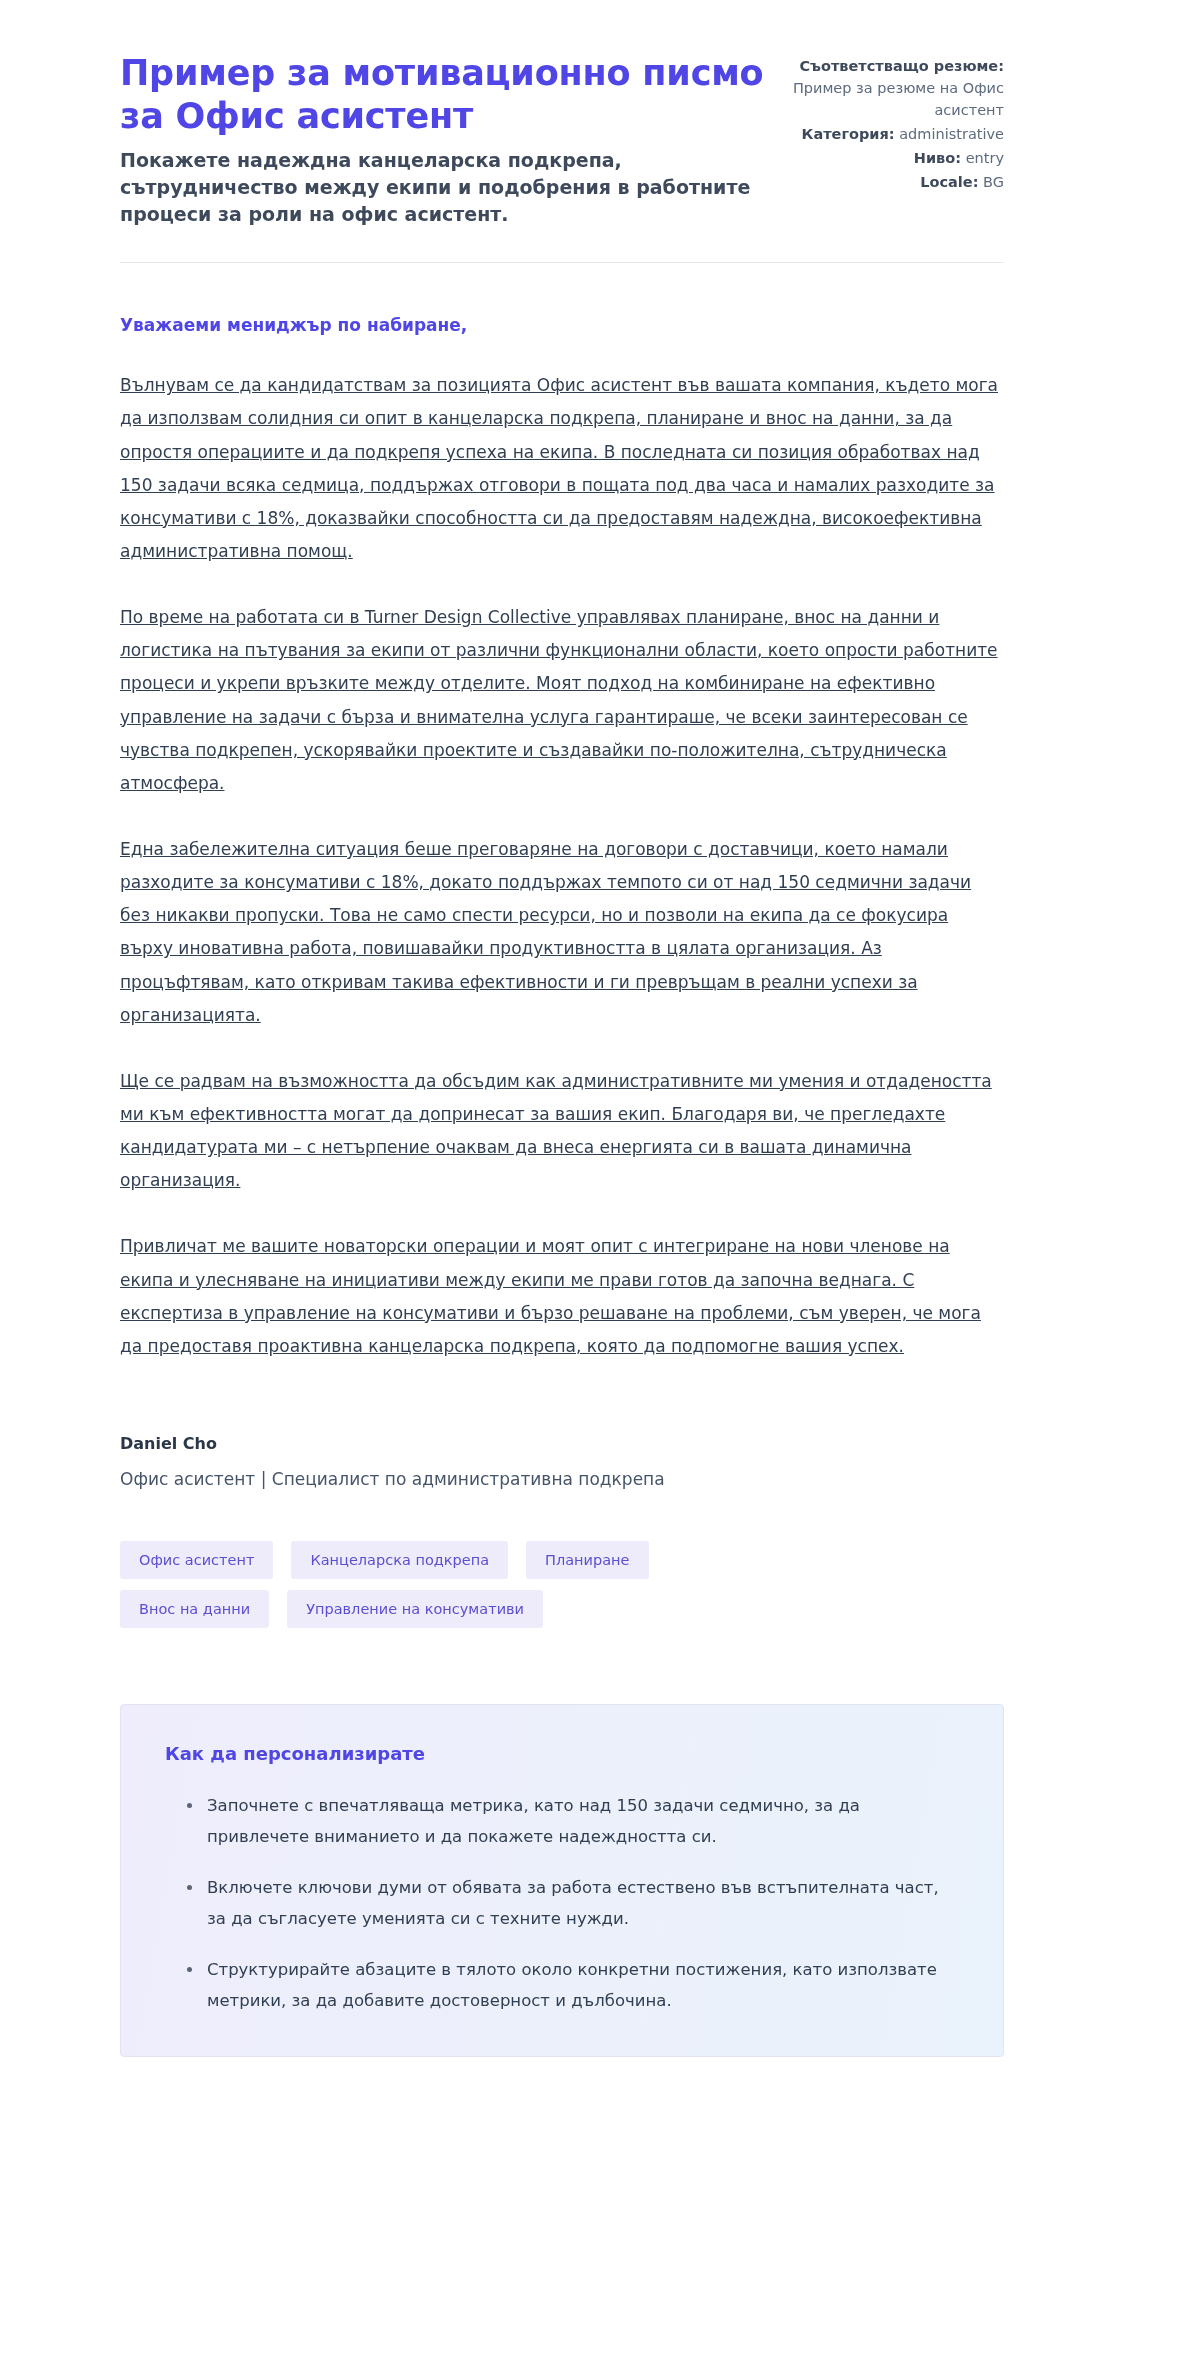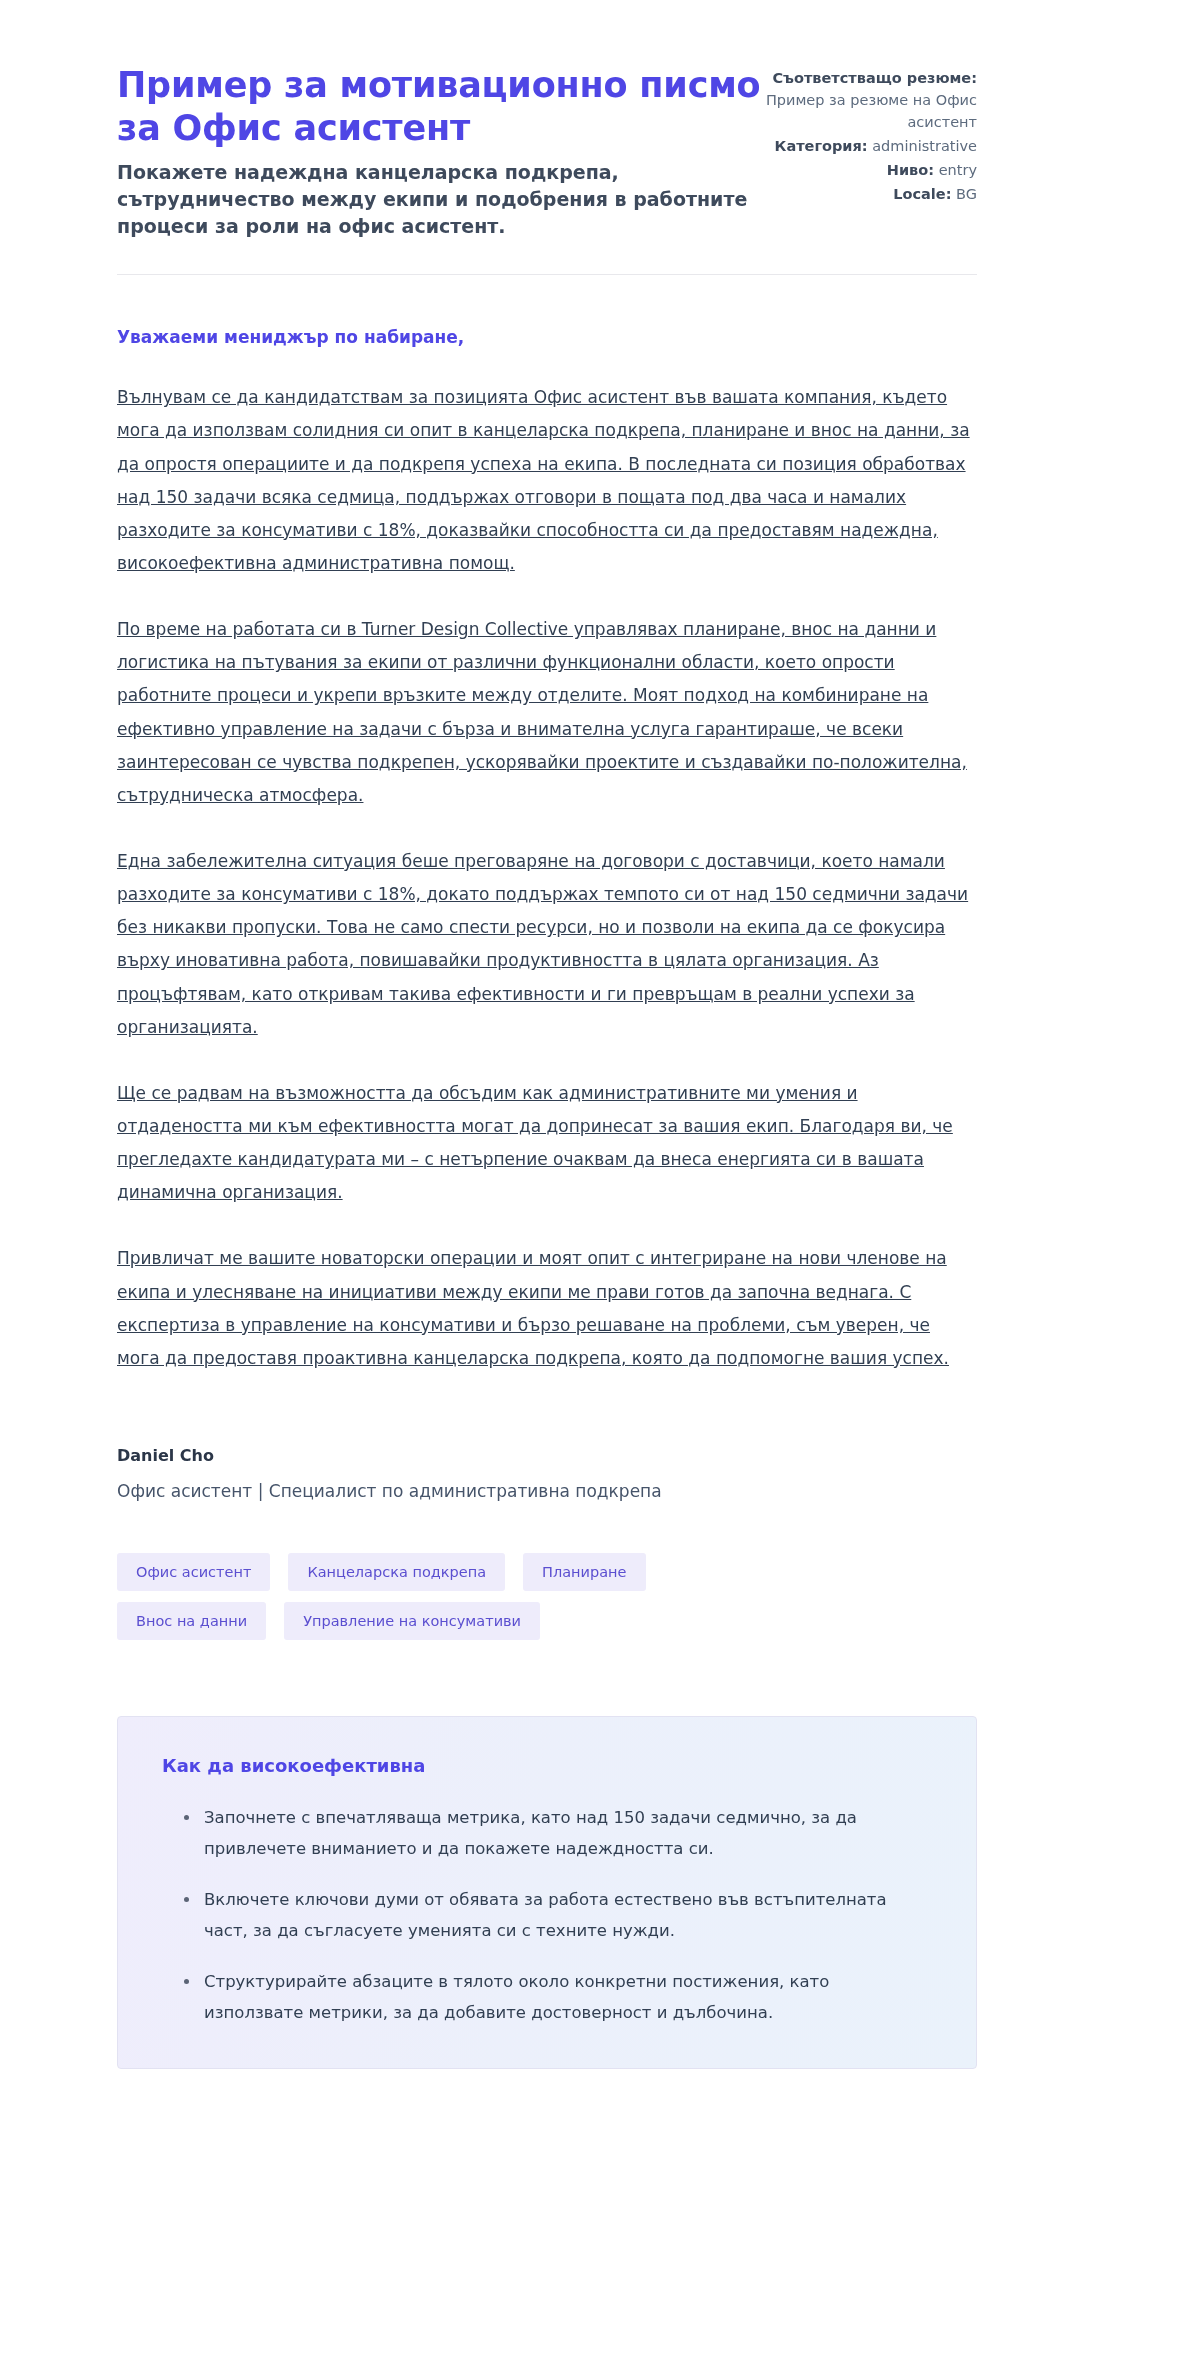--- a/index.html
+++ b/index.html
@@ -10,21 +10,22 @@
   body {
     width: 1200px;
     min-height: 2353px;
     font-family: "DejaVu Sans", "Liberation Sans", sans-serif;
     color: #2f3c4f;
     -webkit-font-smoothing: antialiased;
   }
   .page {
     width: 1094px;
     box-sizing: border-box;
-    padding: 12px;
+    padding: 0;
+    margin-left: 15px;
   }
 
   
   .doc-header {
     display: flex;
     align-items: flex-start;
     justify-content: space-between;
     padding: 52px 105px 0 105px;
     box-sizing: border-box;
   }
@@ -225,21 +226,21 @@
   <div class="tags">
     <span class="tag-chip">Офис асистент</span>
     <span class="tag-chip">Канцеларска подкрепа</span>
     <span class="tag-chip">Планиране</span>
     <span class="tag-chip">Внос на данни</span>
     <span class="tag-chip">Управление на консумативи</span>
   </div>
 
   <div class="tips-wrap">
     <div class="tips-box">
-      <h2 class="tips-title">Как да високоефективна</h2>
+      <h2 class="tips-title">Как да персонализирате</h2>
       <ul class="tips-list">
         <li>Започнете с впечатляваща метрика, като над 150 задачи седмично, за да привлечете вниманието и да покажете надеждността си.</li>
         <li>Включете ключови думи от обявата за работа естествено във встъпителната част, за да съгласуете уменията си с техните нужди.</li>
         <li>Структурирайте абзаците в тялото около конкретни постижения, като използвате метрики, за да добавите достоверност и дълбочина.</li>
       </ul>
     </div>
   </div>
 
 </div>
 

